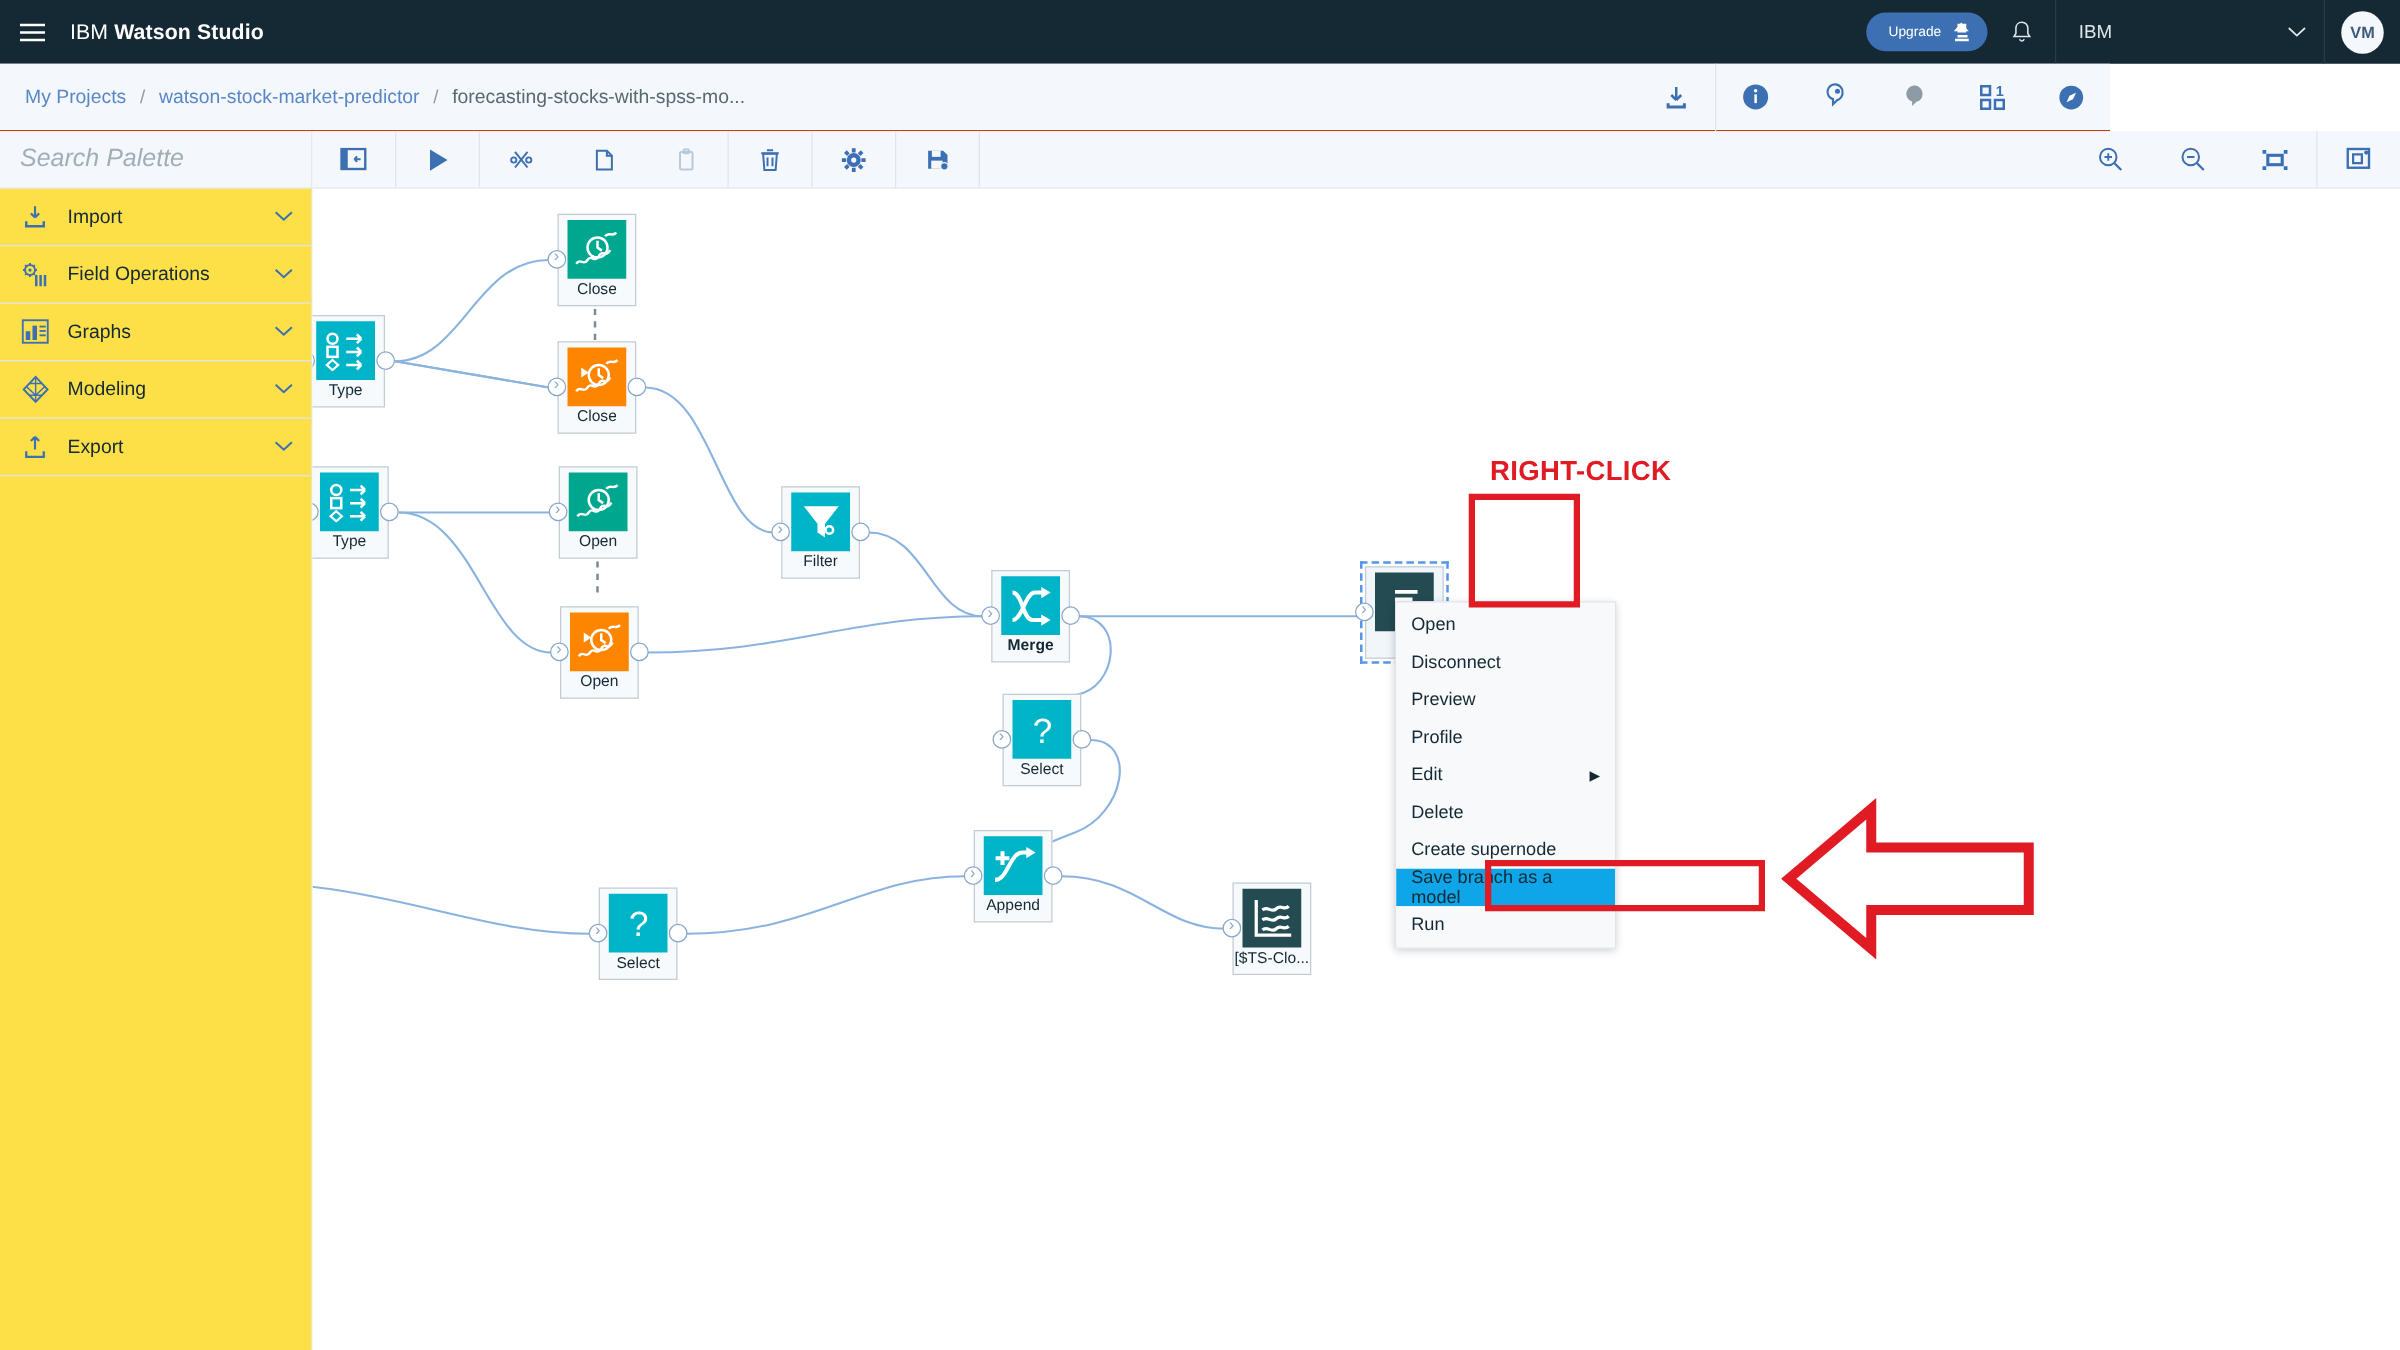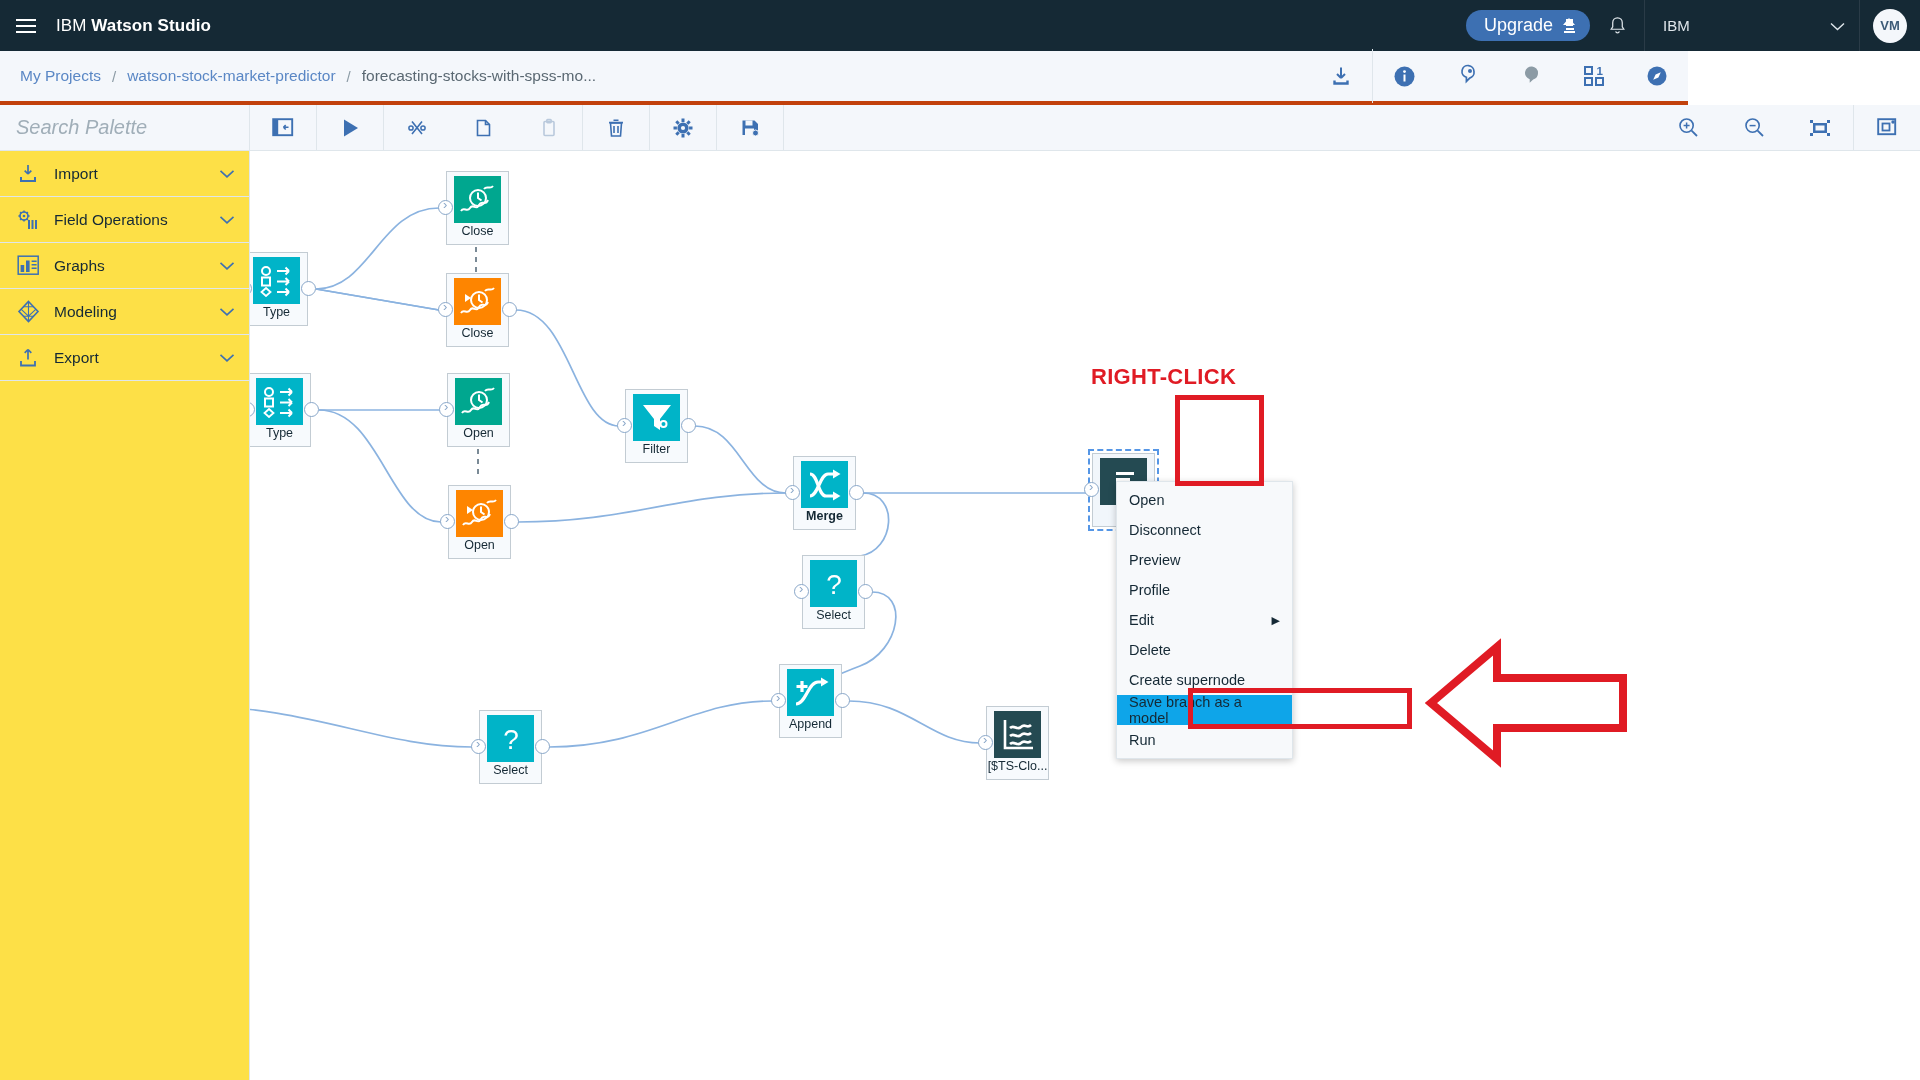--- a/index.html
+++ b/index.html
@@ -22,21 +22,21 @@
   #header-title {
     color: #ffffff; font-size: 17px; margin-left: 4px; letter-spacing: .1px;
   }
   #header-title b { font-weight: 700; }
   #header-title .thin { font-weight: 400; }
   #header-right {
     margin-left: auto; display: flex; align-items: center; height: 51px;
   }
   #upgrade-button {
     background: #3d70b2; color: #fff; border: none; border-radius: 18px;
-    height: 31px; padding: 0 14px 0 18px; font-size: 18px;
+    height: 31px; padding: 0 14px 0 18px; font-size: 11px;
     font-family: "Liberation Sans", sans-serif;
     display: flex; align-items: center; gap: 10px; cursor: pointer;
   }
   .up-arrow-glyph { display:inline-block; width: 13px; height: 14px; position: relative; }
   .up-arrow-glyph::before {
     content:""; position:absolute; left:3px; top:0; width:7px; height:7px; background:#fff;
   }
   .up-arrow-glyph::after {
     content:""; position:absolute; left:0; top:-1px; width:0; height:0;
     border-left:6.5px solid transparent; border-right:6.5px solid transparent;
@@ -60,21 +60,21 @@
     width: 34px; height: 34px; border-radius: 50%; background: #f4f7fb;
     color: #3d5b78; font-size: 13px; font-weight: 700;
     display:flex; align-items:center; justify-content:center;
     margin-left: 13px; margin-right: 13px; cursor: pointer;
   }
 
   
   #breadcrumb-bar {
     position: absolute; top: 51px; left: 0; width: 1688px; height: 54px;
     background: #f4f7fb; display: flex; align-items: center;
-    border-bottom: 4px solid #c2410c;
+    border-bottom: 1px solid #c2410c;
   }
   #breadcrumb { display: flex; align-items: center; padding-left: 20px; gap: 11px; }
   #breadcrumb a, #breadcrumb span.crumb {
     color: #5a87c5; font-size: 15.5px; text-decoration: none; cursor: pointer;
   }
   #breadcrumb span.crumb.current { color: #5a6872; cursor: default; }
   #breadcrumb .sep { color: #8c9ba5; font-size: 15px; cursor: default; }
   #breadcrumb-actions { margin-left: auto; display: flex; align-items: center; height: 54px; }
   .bc-btn {
     width: 63px; height: 54px; display:flex; align-items:center; justify-content:center;
@@ -710,21 +710,21 @@
       <span>Create supernode</span>
     </div>
     <div class="ctx-item highlight">
       <span>Save branch as a model</span>
     </div>
     <div class="ctx-item">
       <span>Run</span>
     </div>
   </div>
 
-  <div id="ann-right-click-label" style="left:841px; top:213px;">RIGHT-CLICK</div>
+  <div id="ann-right-click-label" style="left:942px; top:213px;">RIGHT-CLICK</div>
 
   <div class="ann-box" style="left:925px; top:244px; width:89px; height:91px;"></div>
 
   <div class="ann-box" style="left:938px; top:537px; width:224px; height:41px;"></div>
 
   <svg id="ann-arrow" style="left:1175px; top:487px;" width="205" height="130" viewBox="0 0 205 130">
     <path d="M6 65 L72 9 L72 40 L198 40 L198 90 L72 90 L72 121 Z" stroke="#e01b24" stroke-width="8" fill="none" stroke-linejoin="miter"></path>
   </svg>
 
 </div>

